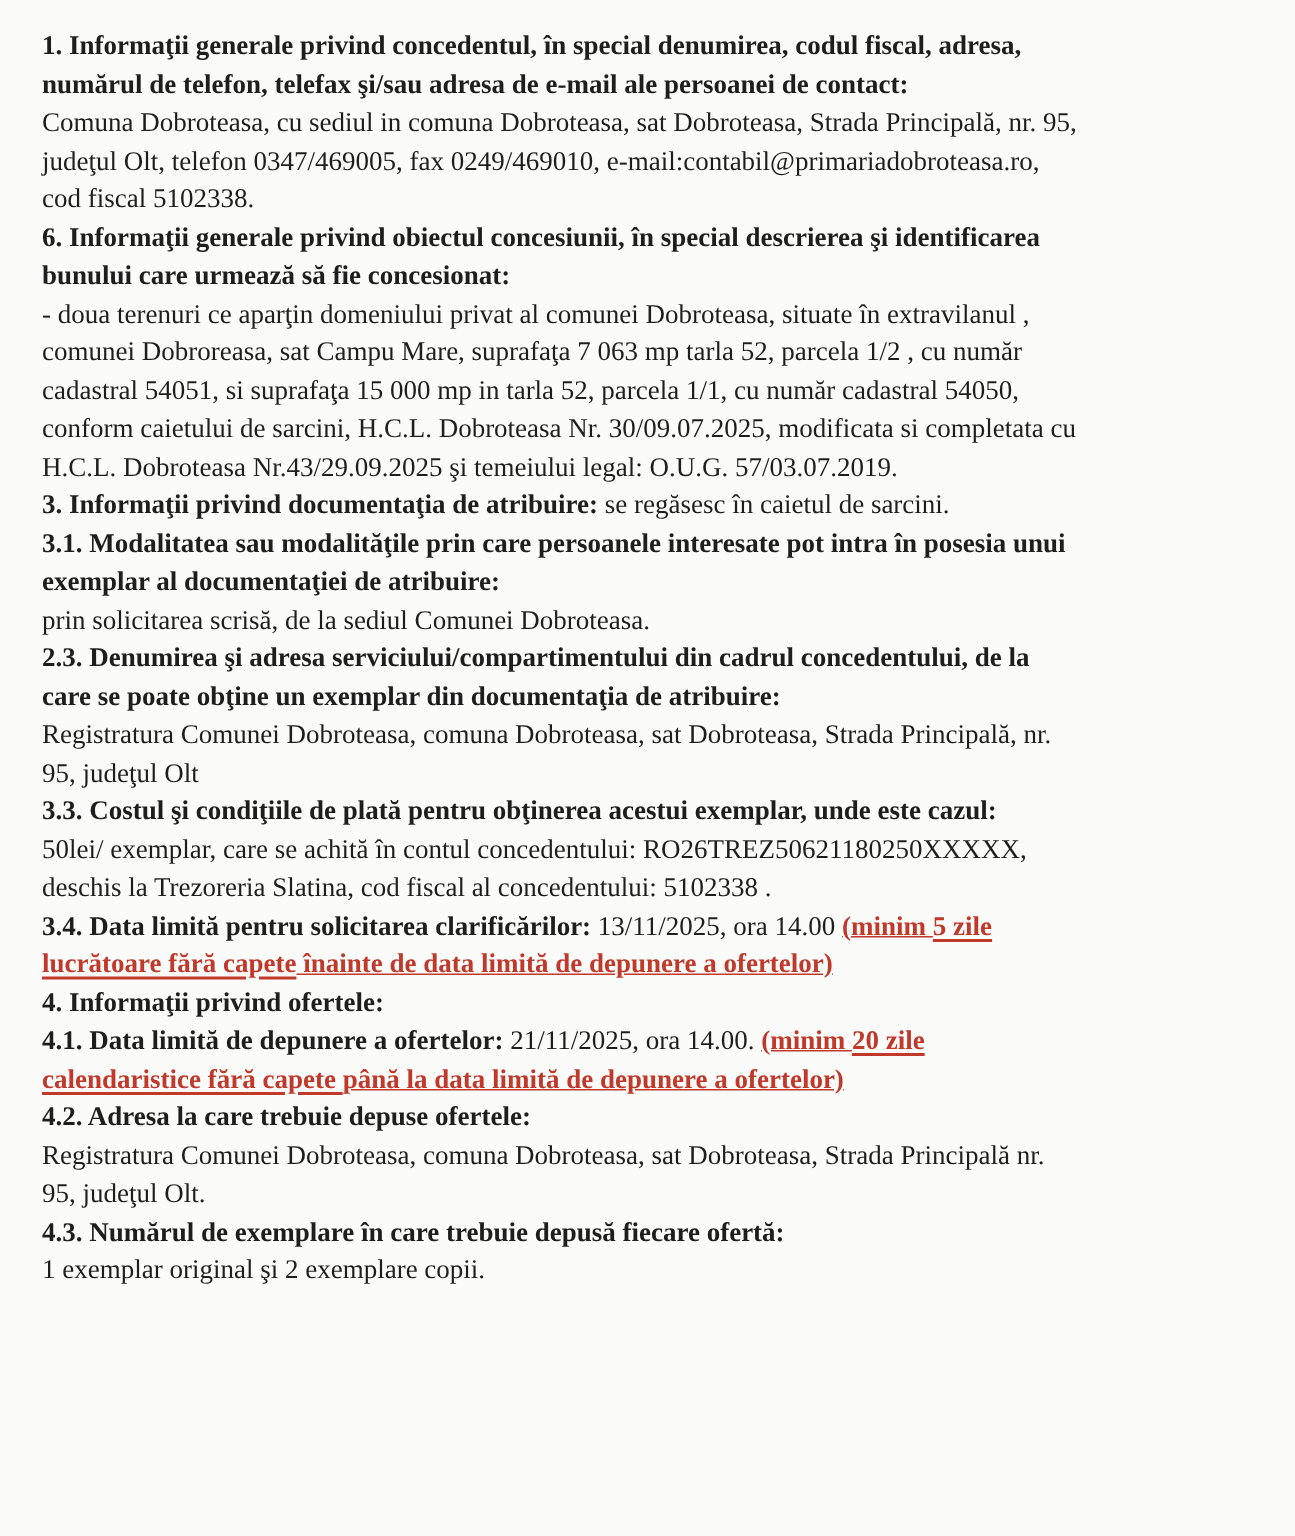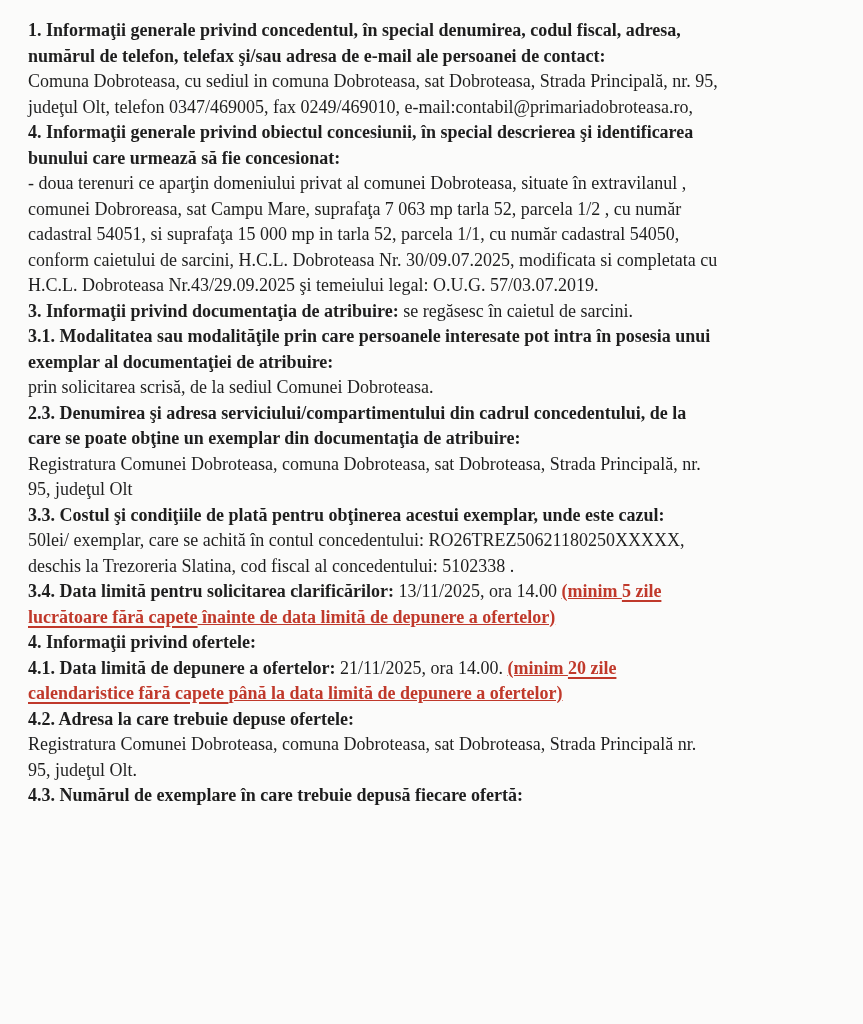--- a/index.html
+++ b/index.html
@@ -27,22 +27,23 @@
 </head>
 <body>
 
 <div class="page">
   <div class="content">
 
     <span class="line b">1. Informaţii generale privind concedentul, în special denumirea, codul fiscal, adresa,</span>
     <span class="line b">numărul de telefon, telefax şi/sau adresa de e-mail ale persoanei de contact:</span>
     <span class="line">Comuna Dobroteasa, cu sediul in comuna Dobroteasa, sat Dobroteasa, Strada Principală, nr. 95,</span>
     <span class="line">judeţul Olt, telefon 0347/469005, fax 0249/469010, e-mail:contabil@primariadobroteasa.ro,</span>
+    <span class="line">cod fiscal 5102338.</span>
 
-    <span class="line b">4. Informaţii generale privind obiectul concesiunii, în special descrierea şi identificarea</span>
+    <span class="line b">6. Informaţii generale privind obiectul concesiunii, în special descrierea şi identificarea</span>
     <span class="line b">bunului care urmează să fie concesionat:</span>
     <span class="line">- doua terenuri ce aparţin domeniului privat al comunei Dobroteasa, situate în extravilanul ,</span>
     <span class="line">comunei Dobroreasa, sat Campu Mare, suprafaţa 7 063  mp tarla 52, parcela 1/2 , cu număr</span>
     <span class="line">cadastral 54051, si suprafaţa 15 000 mp in tarla 52, parcela 1/1, cu număr cadastral 54050,</span>
     <span class="line">conform caietului de sarcini, H.C.L. Dobroteasa Nr. 30/09.07.2025, modificata si completata cu</span>
     <span class="line">H.C.L. Dobroteasa Nr.43/29.09.2025 şi temeiului legal: O.U.G. 57/03.07.2019.</span>
 
     <span class="line"><span class="b">3. Informaţii privind documentaţia de atribuire:</span><span> se regăsesc în caietul de sarcini.</span></span>
 
     <span class="line b">3.1. Modalitatea sau modalităţile prin care persoanele interesate pot intra în posesia unui</span>
@@ -64,15 +65,16 @@
     <span class="line b">4. Informaţii privind ofertele:</span>
 
     <span class="line"><span class="b">4.1. Data limită de depunere a ofertelor:</span><span> 21/11/2025, ora 14.00. </span><span class="red">(minim </span><span class="red u">20 zile</span></span>
     <span class="line"><span class="red u">calendaristice fără capete </span><span class="red">până la data limită de depunere a ofertelor)</span></span>
 
     <span class="line b">4.2. Adresa la care trebuie depuse ofertele:</span>
     <span class="line">Registratura Comunei Dobroteasa, comuna Dobroteasa, sat Dobroteasa, Strada Principală nr.</span>
     <span class="line">95, judeţul Olt.</span>
 
     <span class="line b">4.3. Numărul de exemplare în care trebuie depusă fiecare ofertă:</span>
+    <span class="line">1 exemplar original şi 2 exemplare copii.</span>
 
   </div>
 </div>
 
 </body></html>

